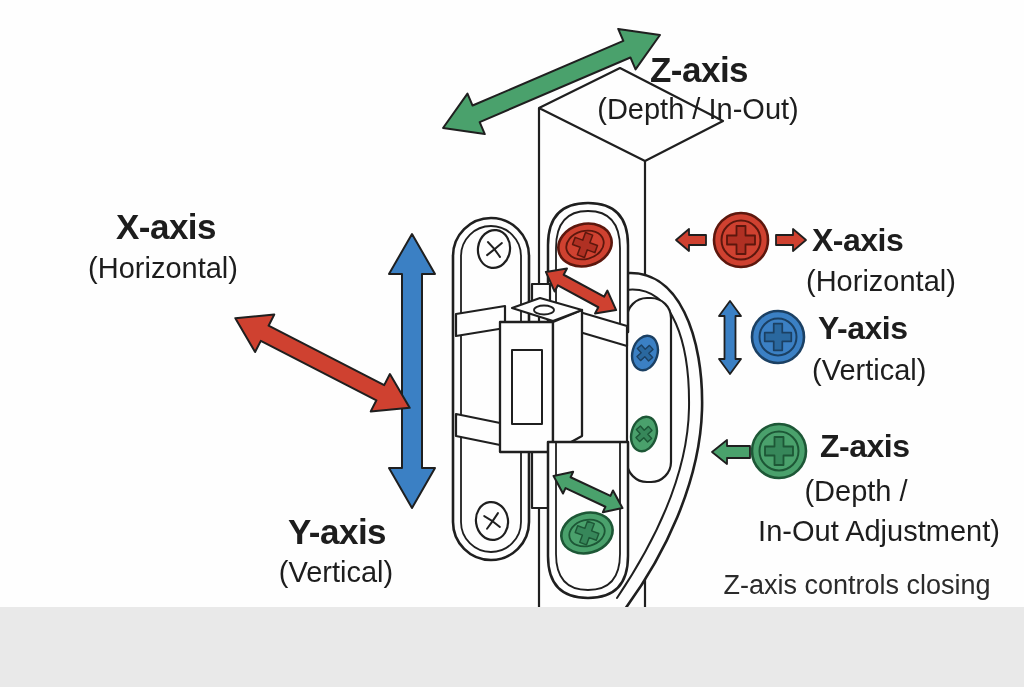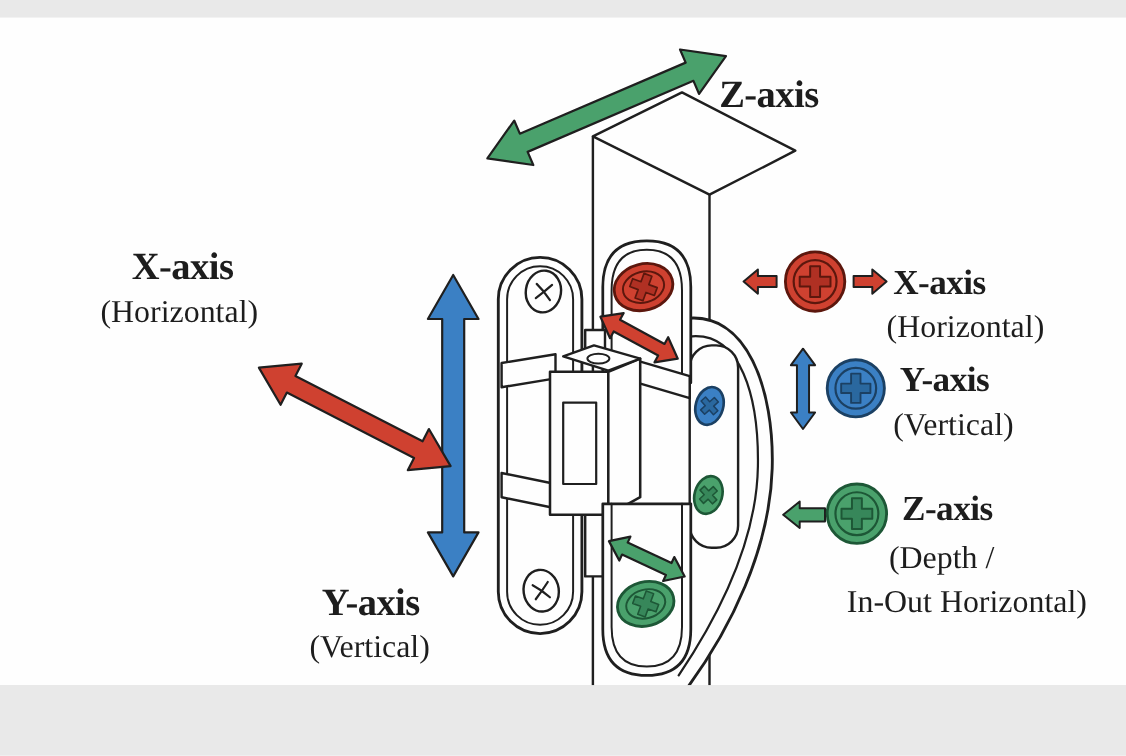--- a/index.html
+++ b/index.html
@@ -1,20 +1,19 @@
 <!DOCTYPE html>
 <html style="--red: #cf4130; --red-dark: #b03023; --red-outline: #5c170d; --blue: #3b80c4; --blue-dark: #2a689f; --blue-outline: #1b4063; --green: #4aa16c; --green-dark: #37875a; --green-outline: #1d5736; --line: #1f1f1f; --text: #1d1d1d; --background: #fefefe;"><head>
 <meta charset="utf-8">
 <style>
   html,body{margin:0;padding:0;background:#e9e9e9;}
   .stage{
     position:relative;width:1024px;height:607px;overflow:hidden;
     background:var(--background,#fff);
-    font-family:Liberation Serif, serif;
-    margin-top:16px;
+    font-family:Liberation Sans, sans-serif;
   }
   .label{position:absolute;color:var(--text,#1d1d1d);white-space:nowrap;line-height:1.05;}
   .centered{transform:translateX(-50%);}
   .t-xl{font-weight:700;font-size:35px;letter-spacing:-0.5px;}
   .t-lg{font-weight:700;font-size:32px;letter-spacing:-0.5px;}
   .t-sub{font-size:29px;}
   .t-note{font-size:27px;color:#2b2b2b;}
   svg{position:absolute;left:0;top:0;}
   .ink{stroke:var(--line,#1f1f1f);}
   .paper{fill:var(--background,#ffffff);}
@@ -154,31 +153,33 @@
       </g>
       <g transform="translate(779,451)">
         <circle class="fill-green stroke-green" stroke-width="2.6" r="27"></circle>
         <circle class="nofill stroke-green" stroke-width="2" r="19.5"></circle>
         <path class="fill-green-dark stroke-green" stroke-width="1.8" d="M-4.5 -14L4.5 -14L4.5 -4.5L14 -4.5L14 4.5L4.5 4.5L4.5 14L-4.5 14L-4.5 4.5L-14 4.5L-14 -4.5L-4.5 -4.5Z"></path>
       </g>
     </g>
   </svg>
 
   <div class="label t-xl centered" style="left:699px;top:52px">Z-axis</div>
+  <div class="label t-sub centered" style="left:698px;top:94px">(Depth / In-Out)</div>
 
   <div class="label t-xl centered" style="left:166px;top:209px">X-axis</div>
   <div class="label t-sub centered" style="left:163px;top:253px">(Horizontal)</div>
 
   <div class="label t-xl centered" style="left:337px;top:514px">Y-axis</div>
   <div class="label t-sub centered" style="left:336px;top:557px">(Vertical)</div>
 
   <div class="label t-lg" style="left:812px;top:224px">X-axis</div>
   <div class="label t-sub" style="left:806px;top:266px">(Horizontal)</div>
 
   <div class="label t-lg" style="left:818px;top:312px">Y-axis</div>
   <div class="label t-sub" style="left:812px;top:355px">(Vertical)</div>
 
   <div class="label t-lg" style="left:820px;top:430px">Z-axis</div>
   <div class="label t-sub centered" style="left:856px;top:476px">(Depth /</div>
-  <div class="label t-sub centered" style="left:879px;top:516px">In-Out Horizontal)</div>
+  <div class="label t-sub centered" style="left:879px;top:516px">In-Out Adjustment)</div>
 
+  <div class="label t-note centered" style="left:857px;top:571px">Z-axis controls closing</div>
 
 </div>
 
 </body></html>

